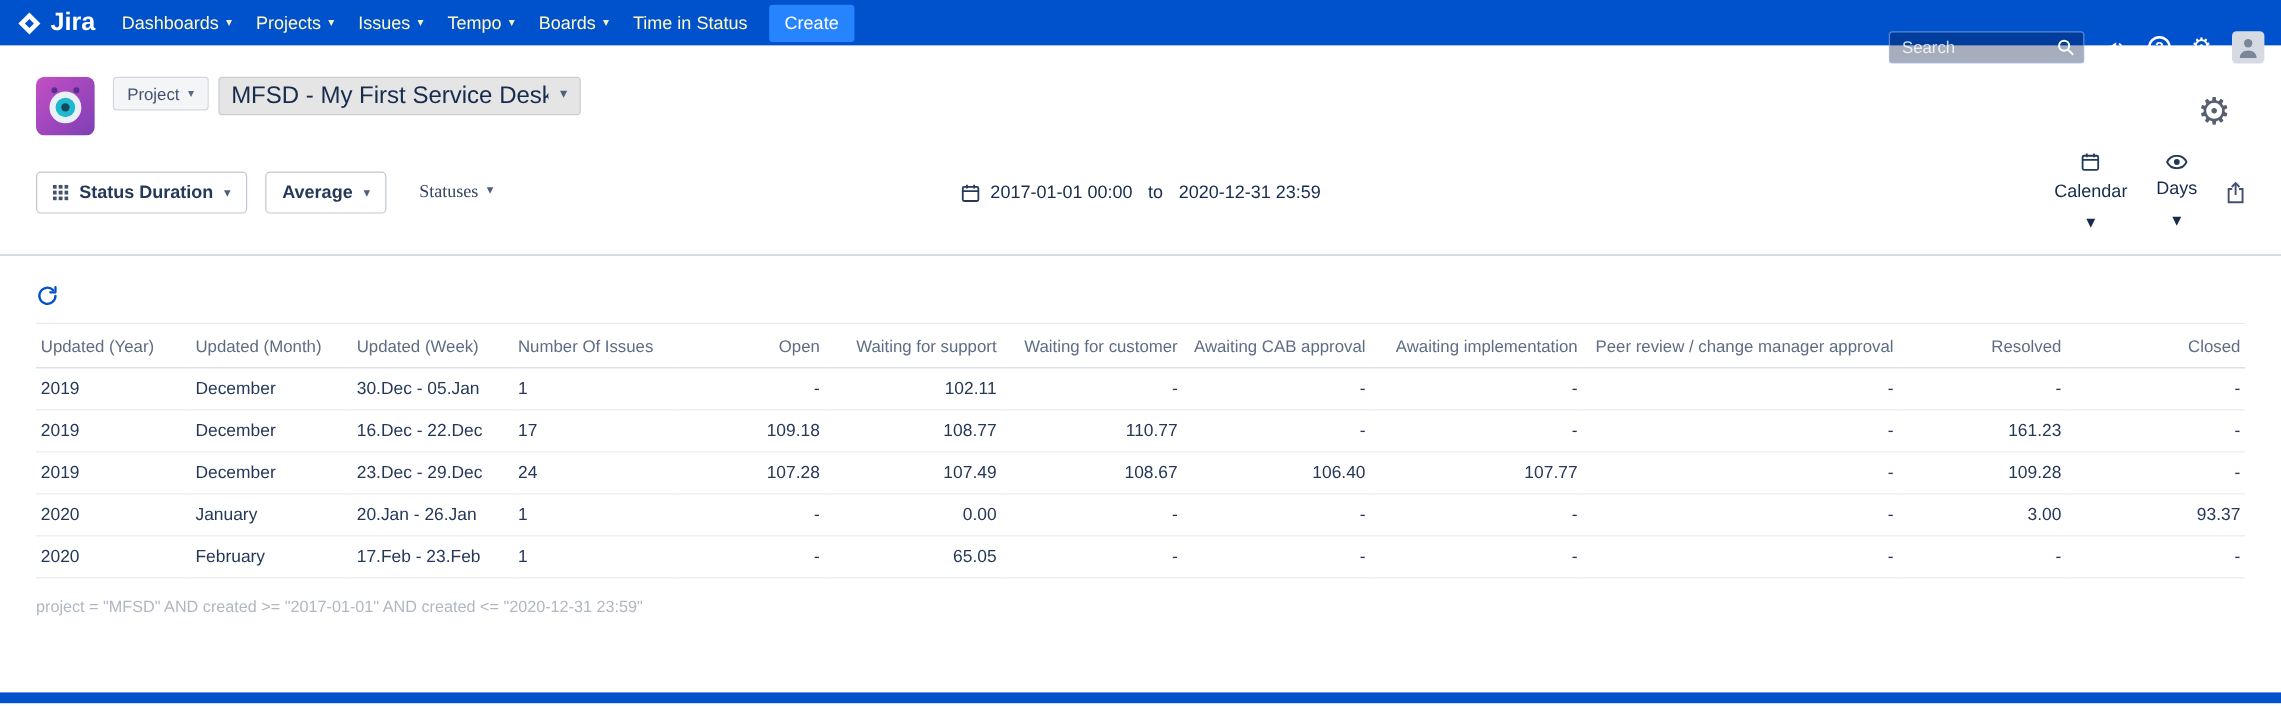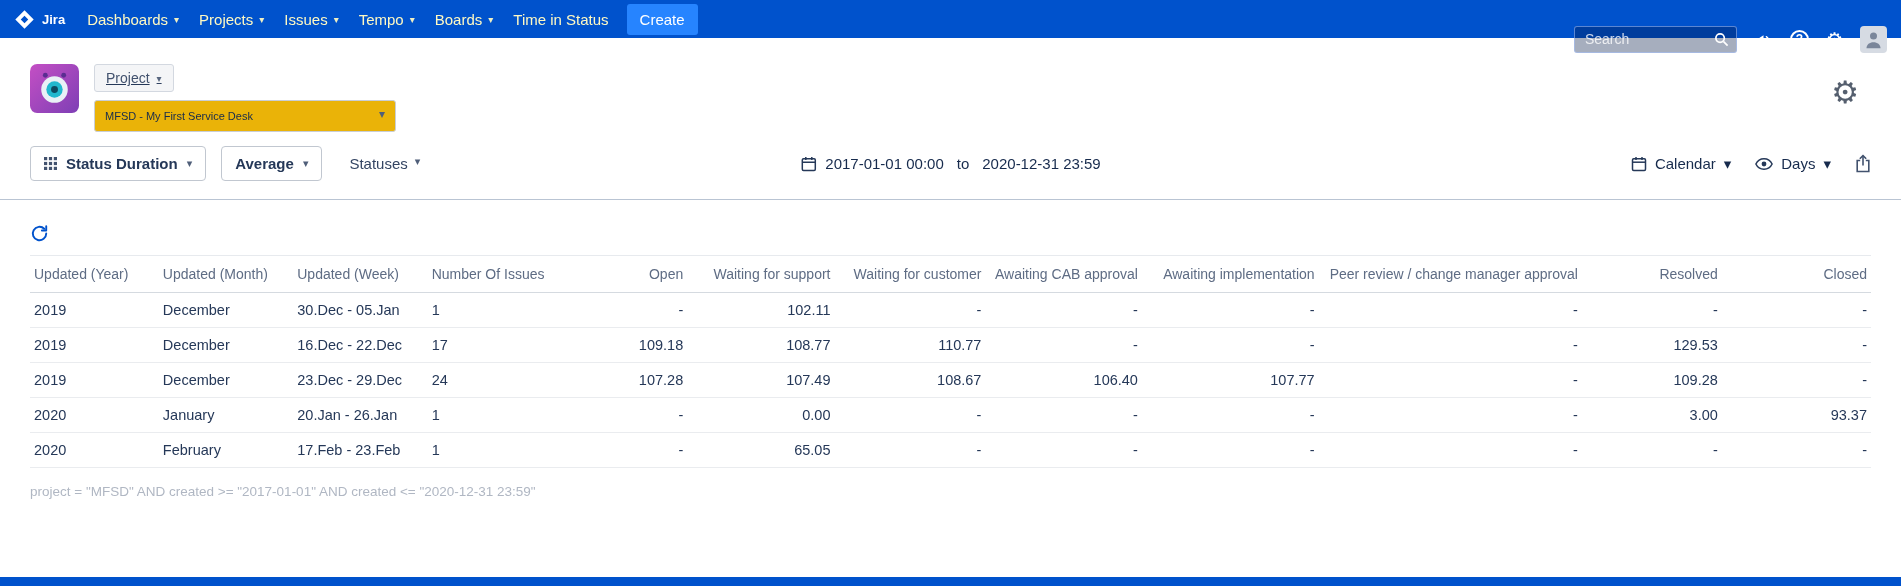--- a/index.html
+++ b/index.html
@@ -11,21 +11,21 @@
     position:relative;
     overflow:hidden;
     color:#253858;
   }
 
   
   .navbar {
     display:flex; align-items:center;
     height:38px; background:#0052CC; padding:0 14px;
   }
-  .brand { display:flex; align-items:center; gap:7px; color:#fff; font-weight:bold; font-size:13px; margin-right:12px; }
+  .brand { display:flex; align-items:center; gap:7px; color:#fff; font-weight:bold; font-size:21px; margin-right:12px; }
   .nav-menu { display:flex; align-items:center; }
   .nav-item {
     color:#fef9c3; font-size:15px; padding:0 10px; height:38px;
     display:inline-flex; align-items:center; gap:6px;
     text-decoration:none; cursor:pointer; white-space:nowrap;
   }
   .chev { font-size:10px; opacity:.95; }
   .create-btn {
     background:#2684FF; color:#fff; border:none; border-radius:3px;
     padding:7px 13px; font-size:15px; margin-left:8px; cursor:pointer;
@@ -49,35 +49,35 @@
   }
   .gear-white { color:#fff; font-size:19px; line-height:1; cursor:pointer; }
   .avatar {
     width:27px; height:27px; border-radius:4px; background:#D6DBE3;
     display:flex; align-items:center; justify-content:center; overflow:hidden; cursor:pointer;
   }
 
   
   .app-header { display:flex; align-items:flex-start; padding:26px 30px 10px; background:#fff; }
   .app-icon { width:49px; height:49px; margin-right:15px; flex:0 0 auto; }
-  .header-controls { display:flex; flex-direction:column; gap:8px;text-decoration:underline; }
+  .header-controls { display:flex; flex-direction:row; gap:8px; }
   .scope-btn {
     align-self:flex-start; background:#F4F5F7; border:1px solid #D3D8E0; border-radius:3px;
     padding:5px 11px; font-size:14px; color:#42526E;
     display:inline-flex; gap:7px; align-items:center; cursor:pointer;
     font-family:"Liberation Sans",sans-serif;
   }
   .select-wrap { position:relative; width:302px; }
   .select-wrap::after {
     content:"▾"; position:absolute; right:11px; top:7px;
     color:#505F79; font-size:12px; pointer-events:none;
   }
   .project-select {
-    width:100%; height:32px; background:#eab308; border:1px solid #C9CED6;
-    border-radius:3px; font-size:11px; color:#172B4D; padding:0 26px 0 10px;
+    width:100%; height:32px; background:#e5e5e5; border:1px solid #C9CED6;
+    border-radius:3px; font-size:20px; color:#172B4D; padding:0 26px 0 10px;
     appearance:none; -webkit-appearance:none; cursor:pointer;
     font-family:"Liberation Sans",sans-serif;
   }
   .header-gear {
     margin-left:auto; margin-right:12px; margin-top:13px;
     font-size:31px; color:#555F6E; line-height:1; cursor:pointer;
   }
 
   
   .toolbar {
@@ -87,30 +87,30 @@
   .tool-btn {
     background:#fff; border:1px solid #C1C7D0; border-radius:4px;
     padding:8px 13px; font-size:15px; font-weight:bold; color:#253858;
     display:inline-flex; align-items:center; gap:9px; margin-right:15px; cursor:pointer;
     font-family:"Liberation Sans",sans-serif; white-space:nowrap;
   }
   .tool-btn .chev2 { font-size:11px; color:#505F79; font-weight:normal; }
   .statuses-btn {
     border:none; background:none; font-size:15px; color:#344563;
     display:inline-flex; gap:7px; margin-left:12px; cursor:pointer;
-    font-family:Liberation Sans, sans-serif;
+    font-family:Liberation Serif, serif;
   }
   .date-range {
     position:absolute; left:50%; transform:translateX(-50%);
     display:flex; align-items:center; gap:9px; font-size:15px; color:#172B4D;
     cursor:pointer; white-space:nowrap;justify-content:space-between;
   }
   .date-sep { padding:0 4px; }
   .toolbar-right { margin-left:auto; display:flex; align-items:center; gap:24px; font-size:15px; color:#172B4D; }
-  .tool-link { display:inline-flex; gap:8px; align-items:center; cursor:pointer; white-space:nowrap; }
+  .tool-link { display:inline-flex; gap:8px; align-items:center; cursor:pointer; white-space:nowrap;flex-direction:column; }
 
   
   .content { padding:0 30px; }
   .refresh-btn { margin-top:24px; display:inline-flex; cursor:pointer; }
   table.status-table { width:100%; border-collapse:collapse; table-layout:fixed; margin-top:8px; }
   .status-table th {
     font-size:14px; font-weight:normal; color:#5E6C84; text-align:left;
     padding:10px 4px; border-top:1px solid #E7EAEE; border-bottom:1px solid #D5DAE0;
     white-space:nowrap; overflow:hidden;
   }
@@ -365,21 +365,21 @@
           <td>2019</td>
           <td>December</td>
           <td>16.Dec - 22.Dec</td>
           <td>17</td>
           <td class="num">109.18</td>
           <td class="num">108.77</td>
           <td class="num">110.77</td>
           <td class="num">-</td>
           <td class="num">-</td>
           <td class="num">-</td>
-          <td class="num">129.53</td>
+          <td class="num">161.23</td>
           <td class="num">-</td>
         </tr>
         <tr>
           <td>2019</td>
           <td>December</td>
           <td>23.Dec - 29.Dec</td>
           <td>24</td>
           <td class="num">107.28</td>
           <td class="num">107.49</td>
           <td class="num">108.67</td>

